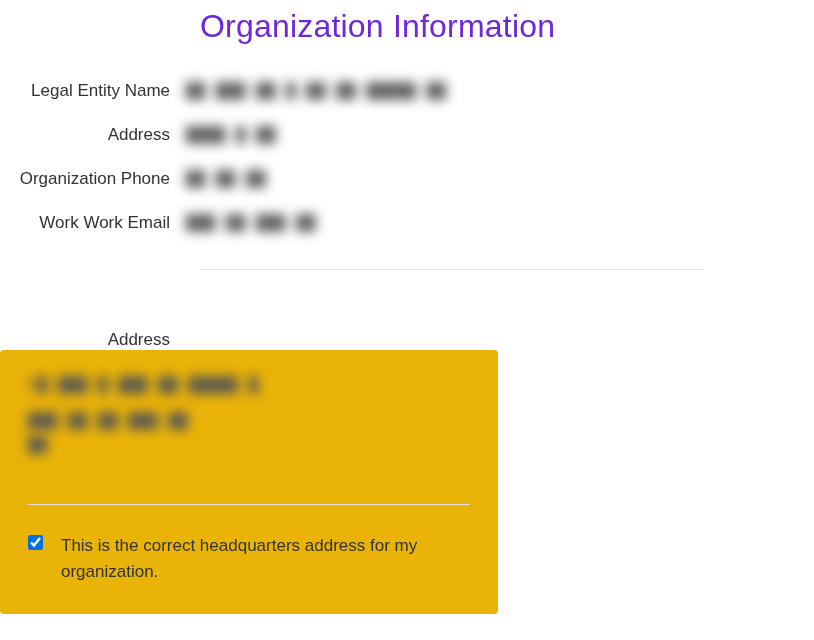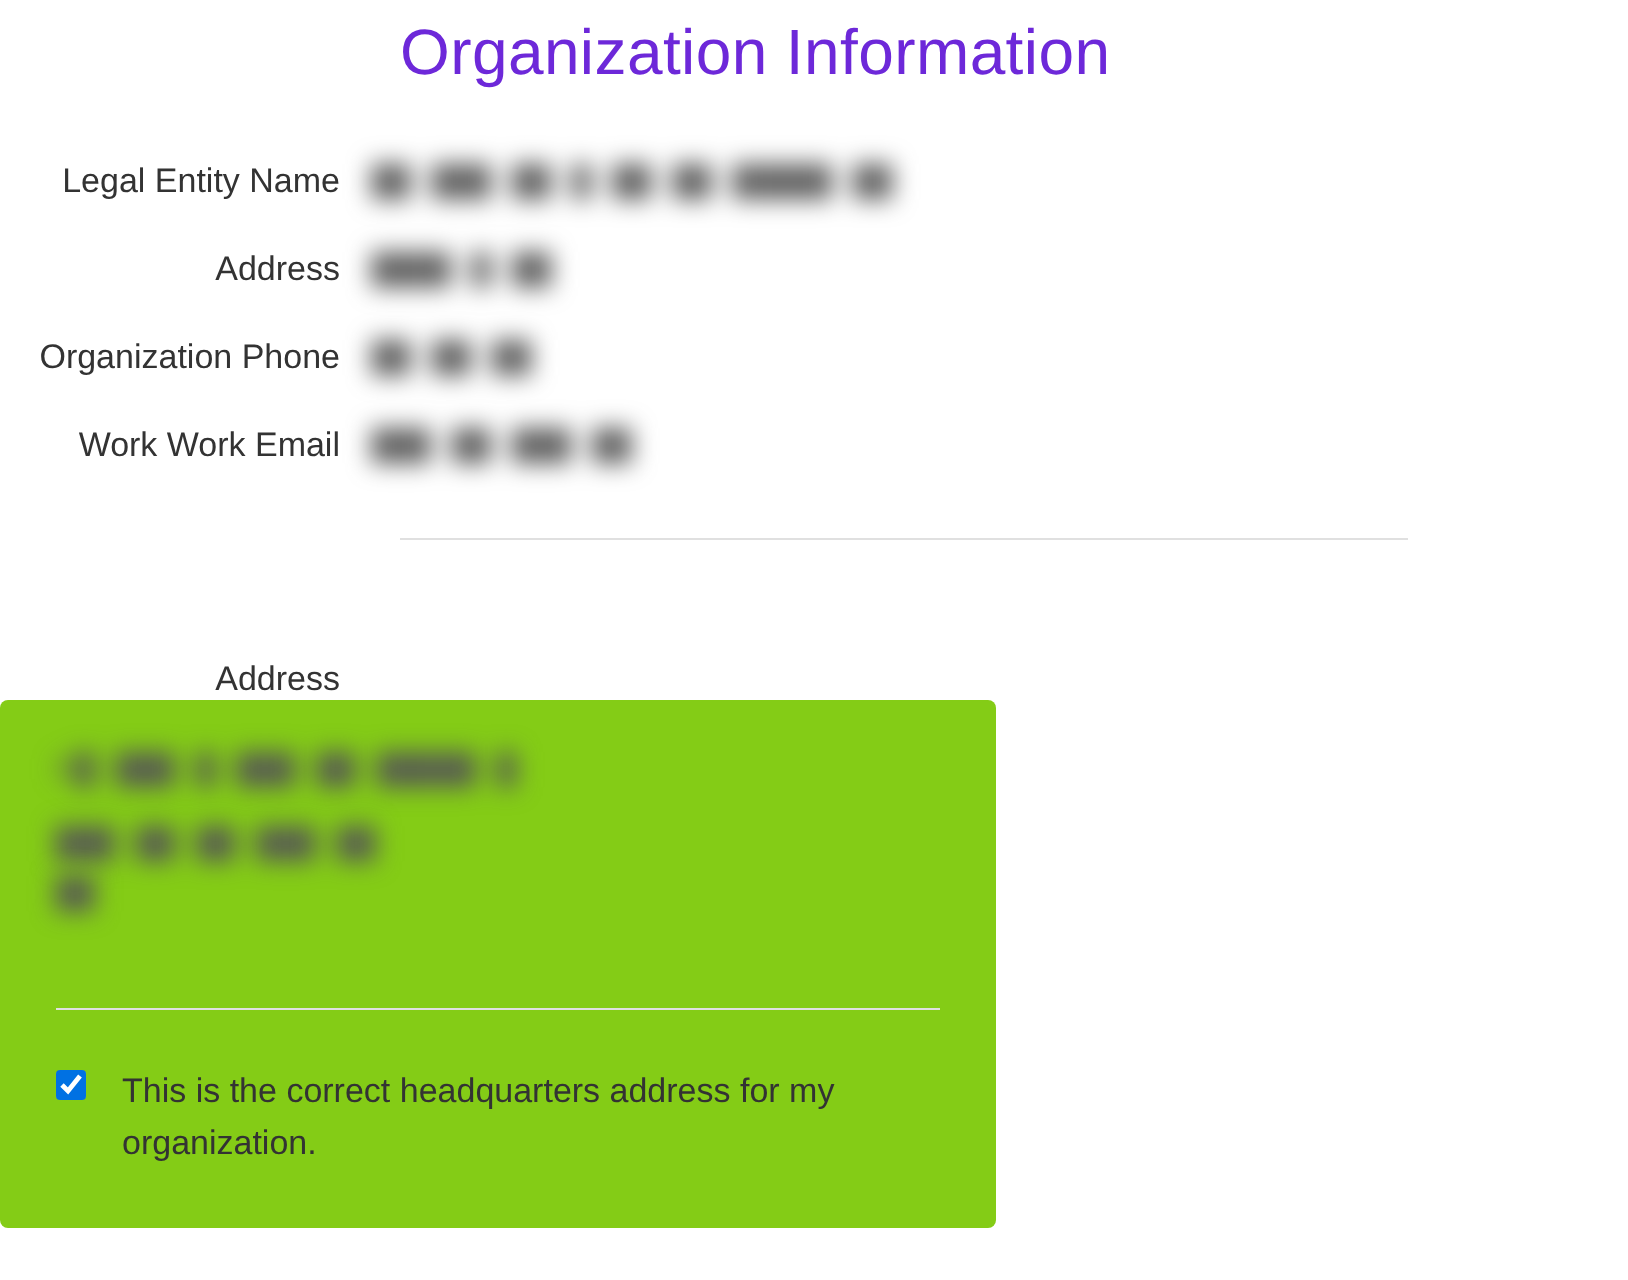--- a/index.html
+++ b/index.html
@@ -64,21 +64,21 @@
       margin-top: 36px;
       margin-bottom: 0;
     }
     .address-section {
       display: flex;
       align-items: flex-start;
       margin-top: 34px;
       flex-direction: column;
     }
     .address-box {
-      background: #84cc16;
+      background: #eab308;
       border-radius: 4px;
       margin-left: 0;
       padding: 26px 28px 28px 28px;
       width: 498px;
     }
     .address-content {
       min-height: 100px;
     }
     .address-line {
       margin-bottom: 6px;

